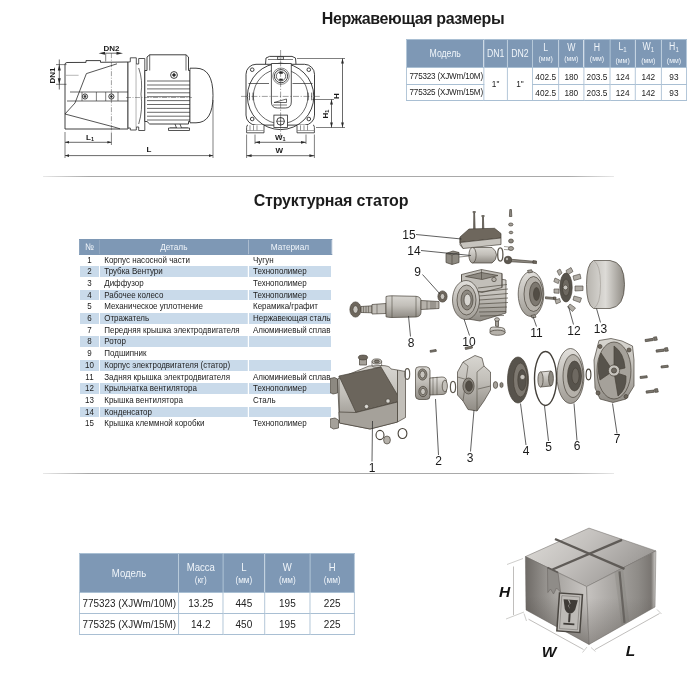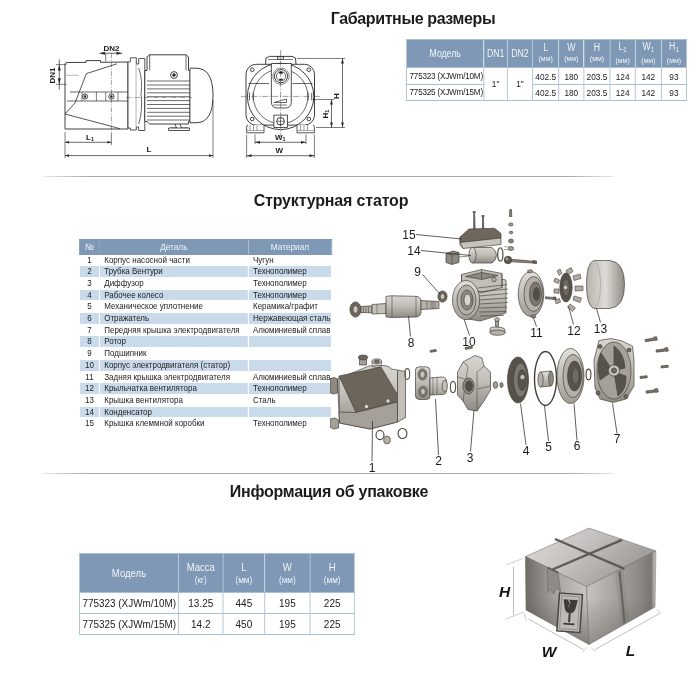--- a/index.html
+++ b/index.html
@@ -32,25 +32,24 @@
 #t3 thead tr{height:39px;}
 #t3 tbody tr{height:20.8px;}
 #t3 td.mod{text-align:left;padding-left:3px;font-size:11.4px;}
 .small{font-size:8px;}
 #t3 .small{font-size:9.5px;}
 sub{font-size:7px;vertical-align:-2px;}
 </style>
 </head>
 <body>
 <div id="page">
-  <div class="title" style="left:413px;top:10px;letter-spacing:-0.38px;">Габаритные размеры</div>
+  <div class="title" style="left:413px;top:10px;letter-spacing:-0.38px;">Нержавеющая размеры</div>
   <div class="sep" style="left:43px;top:176px;width:571px;"></div>
   <div class="title" style="left:331px;top:192px;letter-spacing:-0.17px;">Структурная статор</div>
   <div class="sep" style="left:43px;top:473px;width:571px;"></div>
-  <div class="title" style="left:329px;top:483px;letter-spacing:-0.26px;">Информация об упаковке</div>
 
   <div class="twrap" style="left:374px;top:39px;">
   <table id="t1">
     <colgroup>
           <col style="width:89px">
           <col style="width:27px">
           <col style="width:29px">
           <col style="width:30px">
           <col style="width:29px">
           <col style="width:30px">

